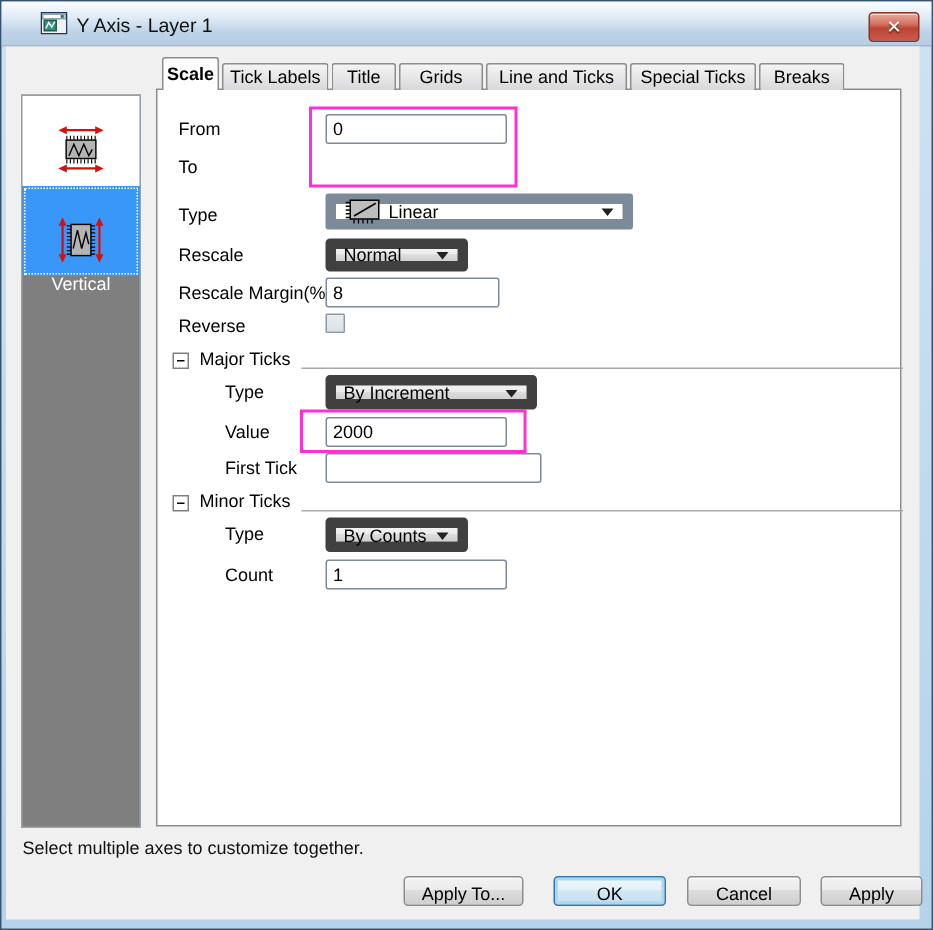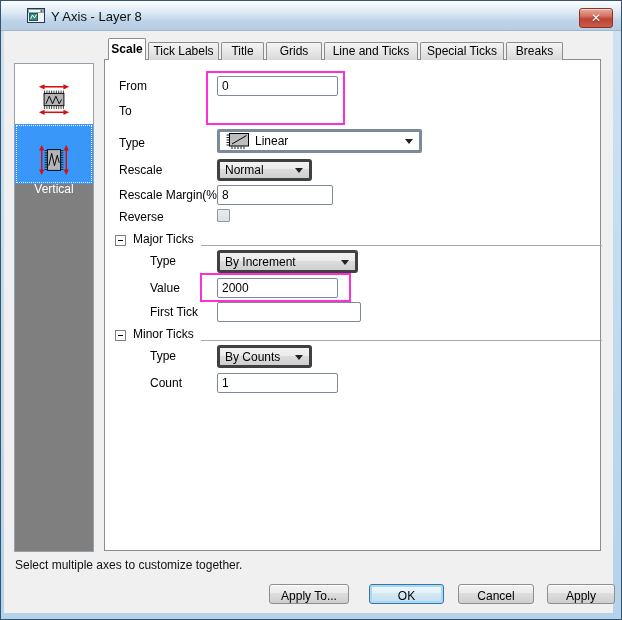--- a/index.html
+++ b/index.html
@@ -54,21 +54,21 @@
     position:absolute; left:103px; top:58px; width:497px; height:492px;
     background:#fff; border:1px solid #8c8c8c; z-index:1;
   }
   .flabel{ position:absolute; white-space:nowrap; }
   .input{
     position:absolute; border:1px solid #7c8a99; border-radius:2px;
     background:#fff; font:12px "Liberation Sans","DejaVu Sans",sans-serif;
     padding:0 4px; outline:none;
   }
   .combo{
-    position:absolute; border:3px solid #404040; border-radius:3px;
+    position:absolute; border:7px solid #404040; border-radius:3px;
     background:linear-gradient(#f2f2f2,#ebebeb 45%,#dddddd 46%,#cfcfcf);
     display:flex; align-items:center; padding:0 5px; cursor:default;
   }
   .combo.flat{ background:#fff; border-color:#7c8a99; border-radius:2px; }
   .combo .txt{ white-space:nowrap; }
   .chev{
     position:absolute; right:6px; top:50%; margin-top:-2px;
     width:0; height:0; border-left:4px solid transparent;
     border-right:4px solid transparent; border-top:5px solid #222;
   }
@@ -124,21 +124,21 @@
 <div class="window">
 
   <div class="titlebar">
     <svg class="title-icon" viewBox="0 0 18 15">
       <rect x="0.5" y="0.5" width="17" height="14" fill="#f2f2f2" stroke="#24365c"></rect>
       <rect x="1.5" y="1.5" width="15" height="3" fill="#ffffff" stroke="#8aa"></rect>
       <rect x="13.5" y="2" width="2" height="2" fill="#55616e"></rect>
       <rect x="2.5" y="5.5" width="8" height="7" fill="#2f9080" stroke="#1e5e53"></rect>
       <polyline points="3.5,11 5.5,7 7.5,10 9.5,6.5" fill="none" stroke="#ffffff" stroke-width="1"></polyline>
     </svg>
-    <span class="title-text">Y Axis - Layer 8</span>
+    <span class="title-text">Y Axis - Layer 1</span>
     <div class="close-btn">
       <span>✕</span>
     </div>
   </div>
 
   <div class="client"></div>
 
   <div class="axis-list">
     <div class="axis-item">
       <svg width="40" height="34" viewBox="0 0 40 36">

